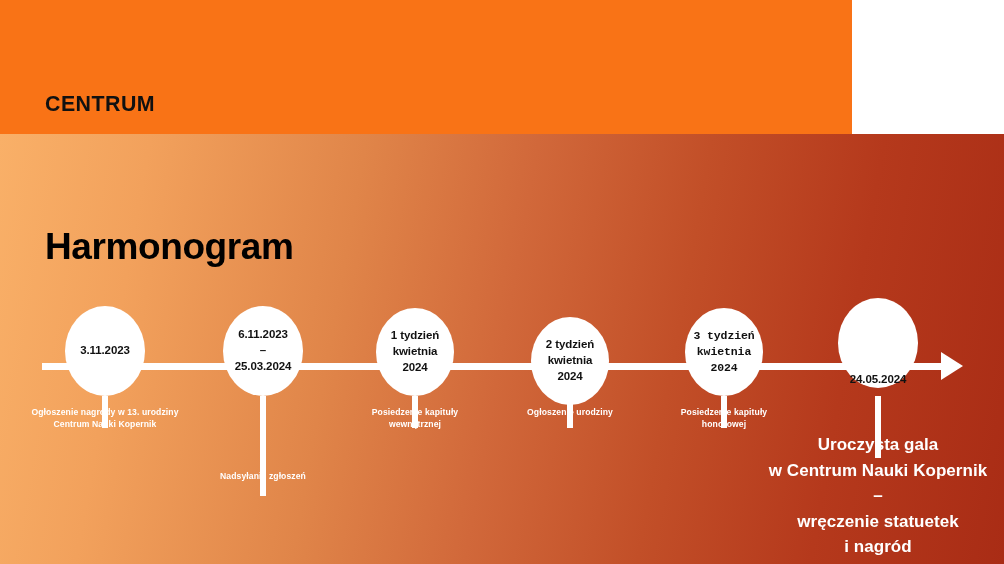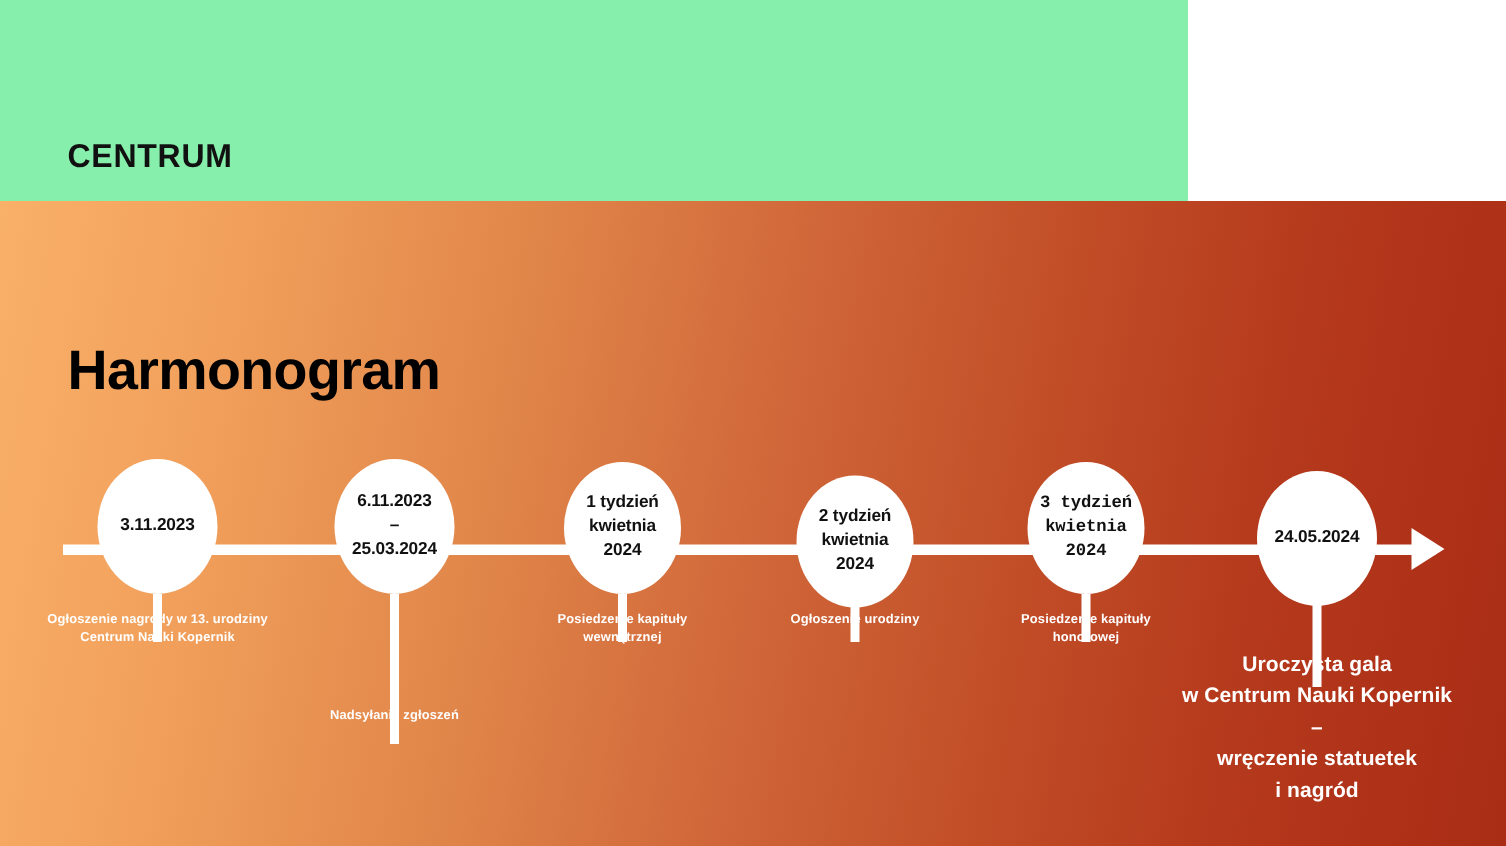--- a/index.html
+++ b/index.html
@@ -13,23 +13,23 @@
     height: 564px;
     overflow: hidden;
     background: #ffffff;
     font-family: "Liberation Sans", sans-serif;
   }
 
   
   #header {
     position: absolute;
     left: 0; top: 0;
-    width: 792px;
+    width: 852px;
     height: 134px;
-    background: #86efac;
+    background: #f97316;
     overflow: hidden;
   }
   #logo {
     position: absolute;
     left: 45px;
     top: 40px;
     color: #111111;
     font-weight: bold;
     font-size: 22px;
     line-height: 1.16;
@@ -132,21 +132,21 @@
     position: absolute;
     color: #ffffff;
     font-weight: bold;
     text-align: center;
     white-space: pre-line;
     font-size: 8.6px;
     line-height: 1.45;
     letter-spacing: 0.1px;
   }
   .caption.large {
-    font-size: 14px;
+    font-size: 17px;
     line-height: 1.5;
     letter-spacing: 0.05px;
   }
 </style>
 </head>
 <body>
 
 <div id="slide">
 
   <div id="header">
@@ -207,21 +207,21 @@
           <div class="node" style="width: 78px; height: 88px; left: -39px; top: 174px; font-family: Liberation Mono, monospace;">
             <span class="node-text">3 tydzień
 kwietnia
 2024</span>
           </div>
           <div class="caption" style="width: 180px; left: -90px; top: 272px;">Posiedzenie kapituły
 honorowej</div>
         </div>
         <div class="milestone" style="left: 878px;">
           <div class="stem" style="top: 262px; height: 62px;"></div>
-          <div class="node" style="width: 80px; height: 90px; left: -40px; top: 180px;">
+          <div class="node" style="width: 80px; height: 90px; left: -40px; top: 164px; align-items: flex-end;">
             <span class="node-text">24.05.2024</span>
           </div>
           <div class="caption large" style="width: 250px; left: -125px; top: 298px;">Uroczysta gala
 w Centrum Nauki Kopernik
 –
 wręczenie statuetek
 i nagród</div>
         </div>
       </div>
 

